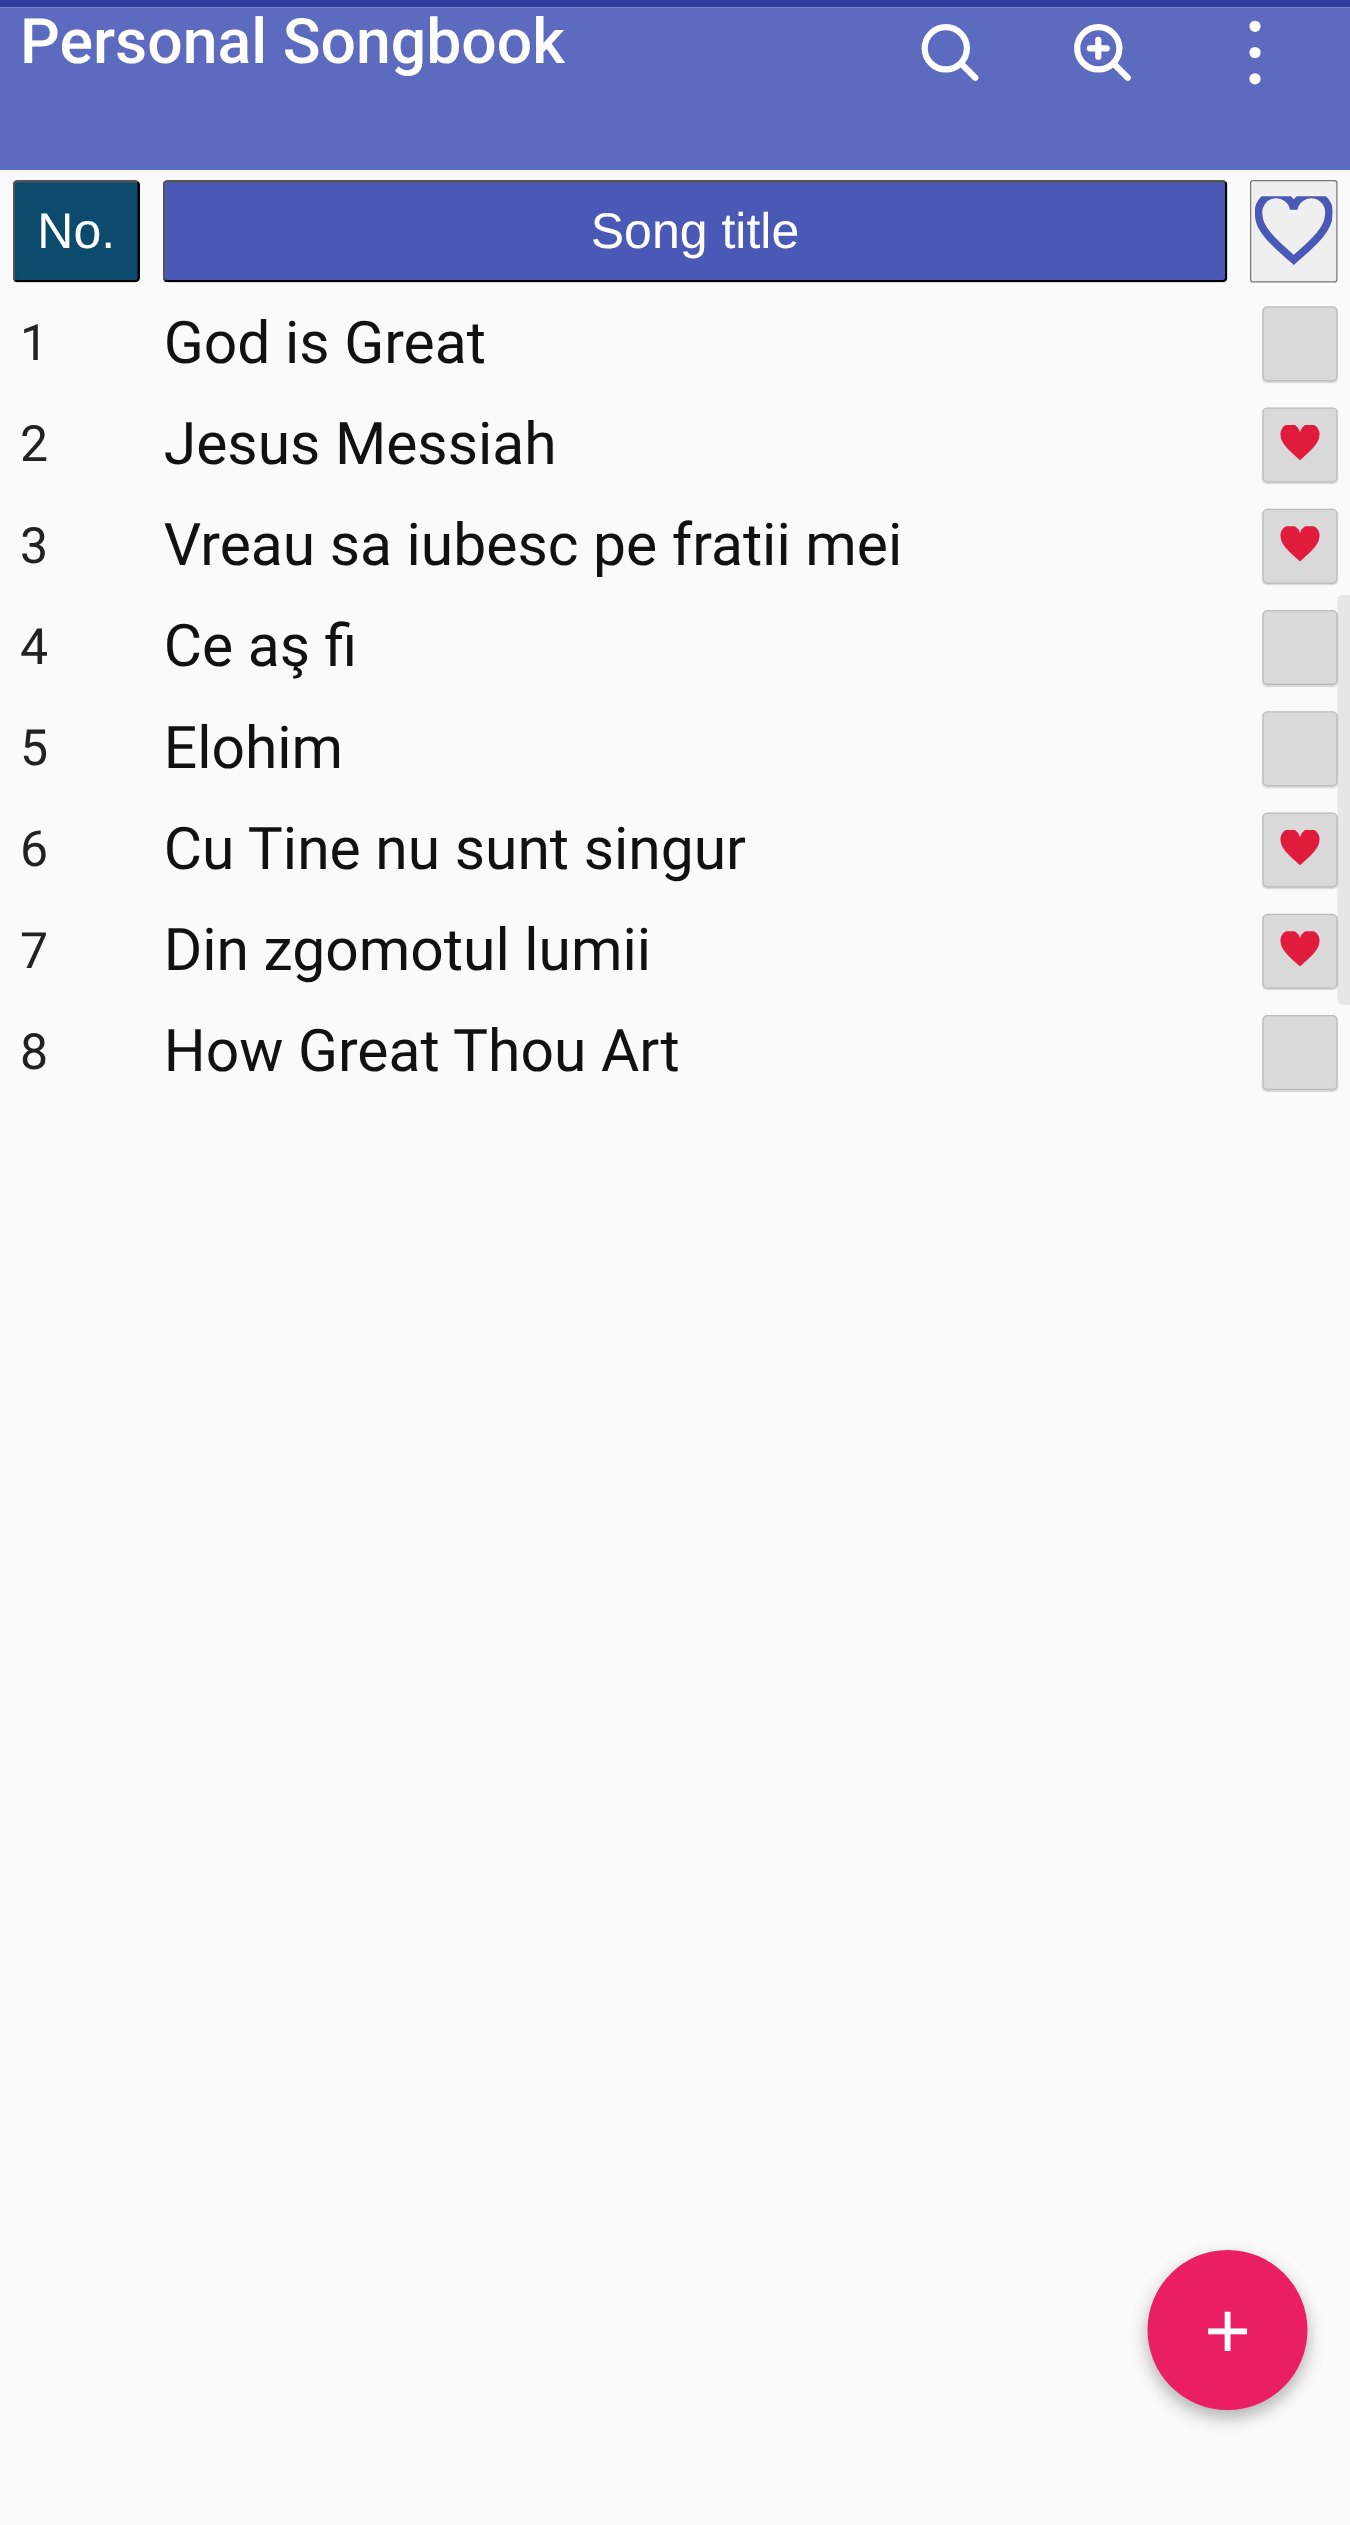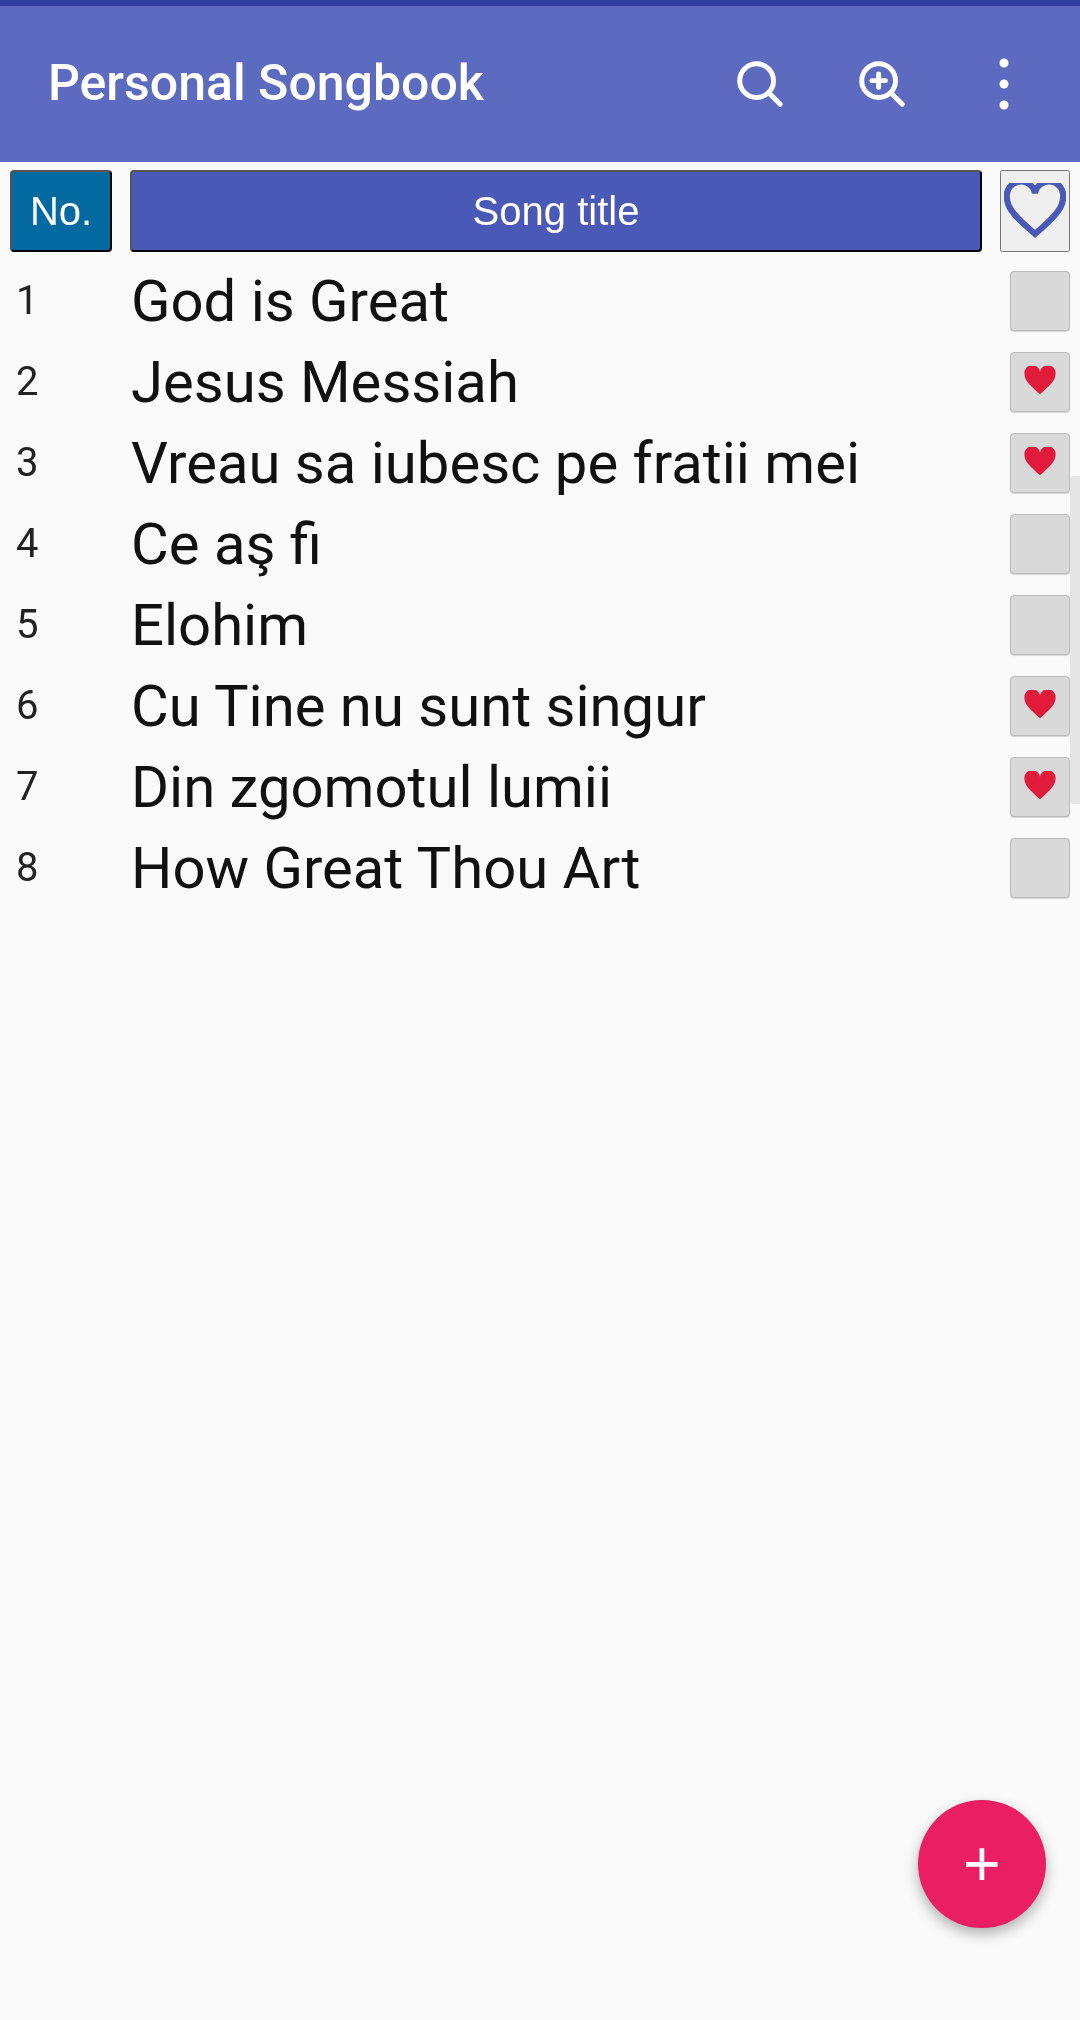--- a/index.html
+++ b/index.html
@@ -1,32 +1,32 @@
 <!DOCTYPE html>
 <html><head>
 <meta charset="utf-8">
 <style>
 *{box-sizing:border-box;margin:0;padding:0;}
 html,body{width:1080px;height:2020px;font-family:Roboto,Arial,sans-serif;background:#fafafa;overflow:hidden;}
 .status-bar{height:6px;background:#303f9f;}
-.app-bar{height:156px;background:#5c6bc0;display:flex;align-items:center;padding:0 40px 0 48px;position:relative;}
+.app-bar{height:130px;background:#5c6bc0;display:flex;align-items:flex-start;padding:0 40px 0 16px;position:relative;}
 .app-titles{display:flex;flex-direction:column;}
 .app-title{color:#fff;font-size:50px;font-weight:500;line-height:1.15;}
 .app-subtitle{color:rgba(255,255,255,.75);font-size:38px;font-weight:400;line-height:1.15;}
 .app-actions{margin-left:auto;display:flex;align-items:center;gap:50px;}
 .icon-btn{color:#fff;display:flex;align-items:center;justify-content:center;width:72px;height:72px;background:none;border:none;}
 .col-headers{display:flex;gap:18px;padding:8px 10px 8px 10px;background:#fafafa;}
 .hdr{height:82px;display:flex;align-items:center;justify-content:center;color:#fff;font-size:40px;}
-.hdr-no{width:102px;background:#0369a1;border-radius:4px;}
+.hdr-no{width:102px;background:#0c4a6e;border-radius:4px;}
 .hdr-title{flex:1;background:#4a59b5;border-radius:4px;text-align:right;}
 .hdr-fav{width:70px;display:flex;align-items:center;justify-content:center;}
 .list{padding:0;}
 .row{display:flex;align-items:center;height:81px;padding:0 10px 0 16px;gap:0;}
 .row-no{width:115px;font-size:40px;color:#222;font-weight:400;}
-.row-title{flex:1;font-size:58px;color:#111;font-weight:400;white-space:nowrap;overflow:hidden;}
+.row-title{flex:1;font-size:47px;color:#111;font-weight:400;white-space:nowrap;overflow:hidden;}
 .row-fav{width:60px;height:60px;background:#d9d9d9;border:1px solid #bcbcbc;border-radius:4px;display:flex;align-items:center;justify-content:center;margin-left:8px;box-shadow:0 1px 1px rgba(0,0,0,.15);}
 .heart-svg{width:34px;height:31px;}
 .fab{position:absolute;right:34px;bottom:92px;width:128px;height:128px;border-radius:50%;background:#e91e63;box-shadow:0 6px 14px rgba(0,0,0,.3);display:flex;align-items:center;justify-content:center;border:none;}
 .fab-plus{color:#fff;font-size:64px;font-weight:300;line-height:1;}
 .heart-outline-svg{width:62px;height:56px;}
 .scrollbar-hint{position:absolute;right:0;top:476px;width:10px;height:328px;background:rgba(0,0,0,.08);border-radius:4px 0 0 4px;}
 </style>
 </head>
 <body>
 

